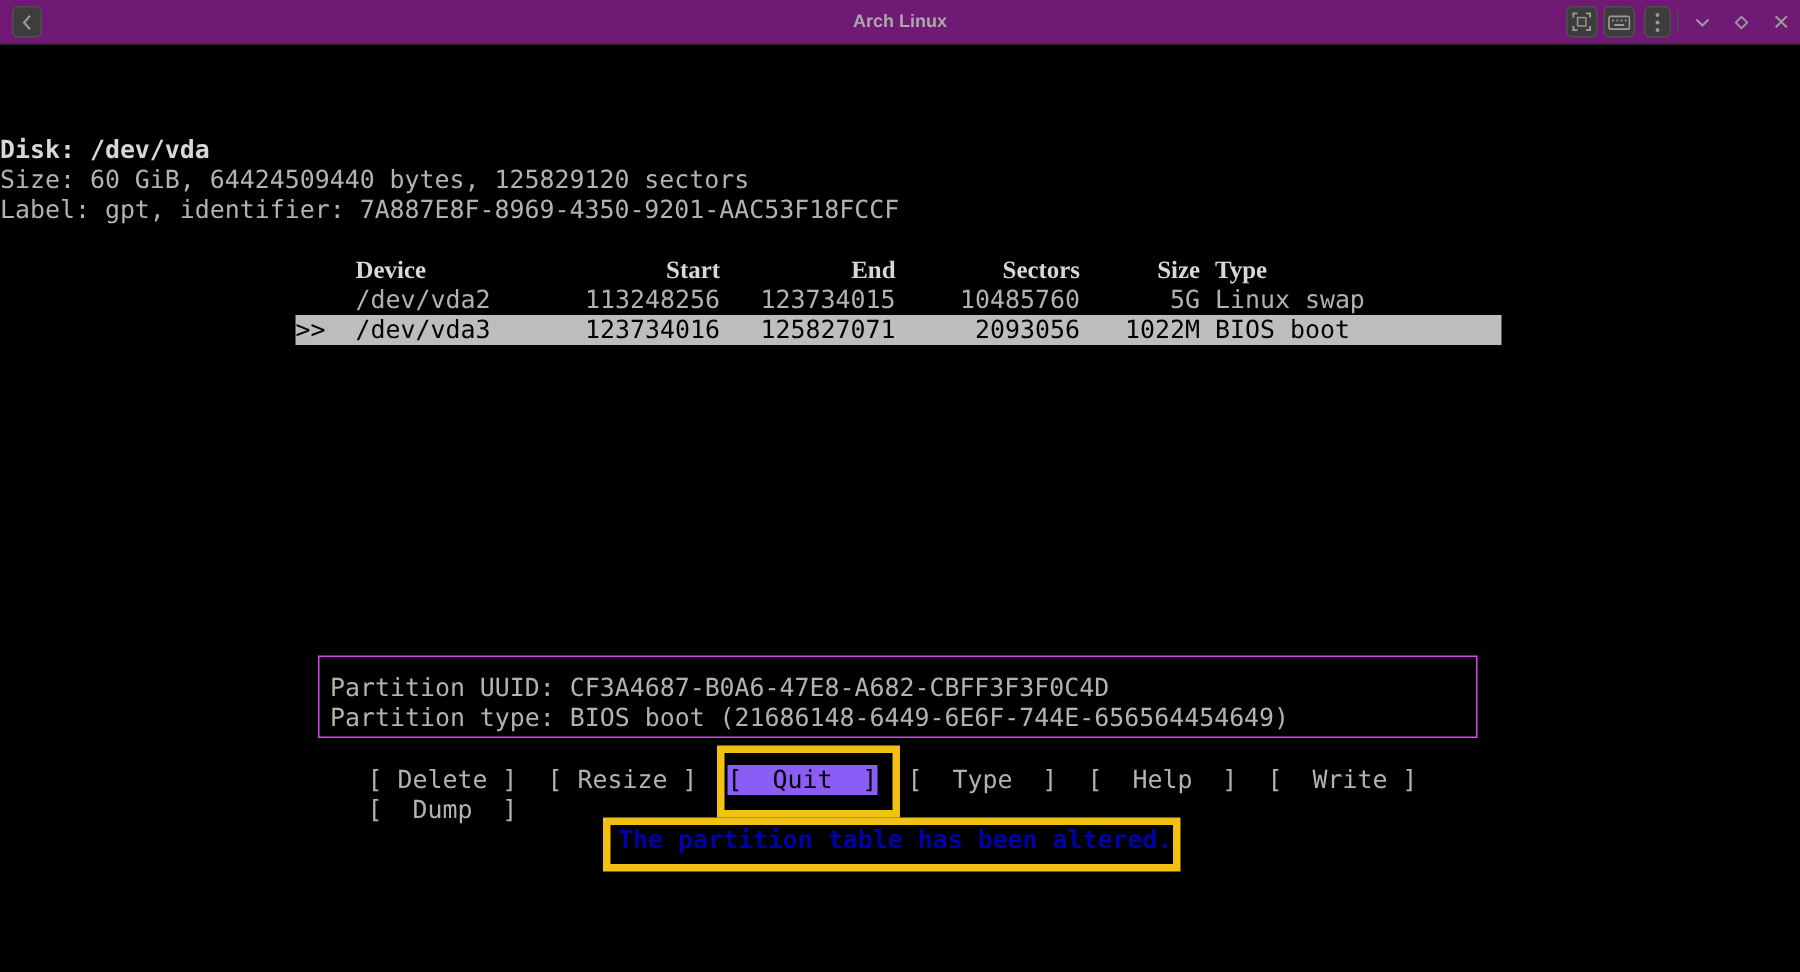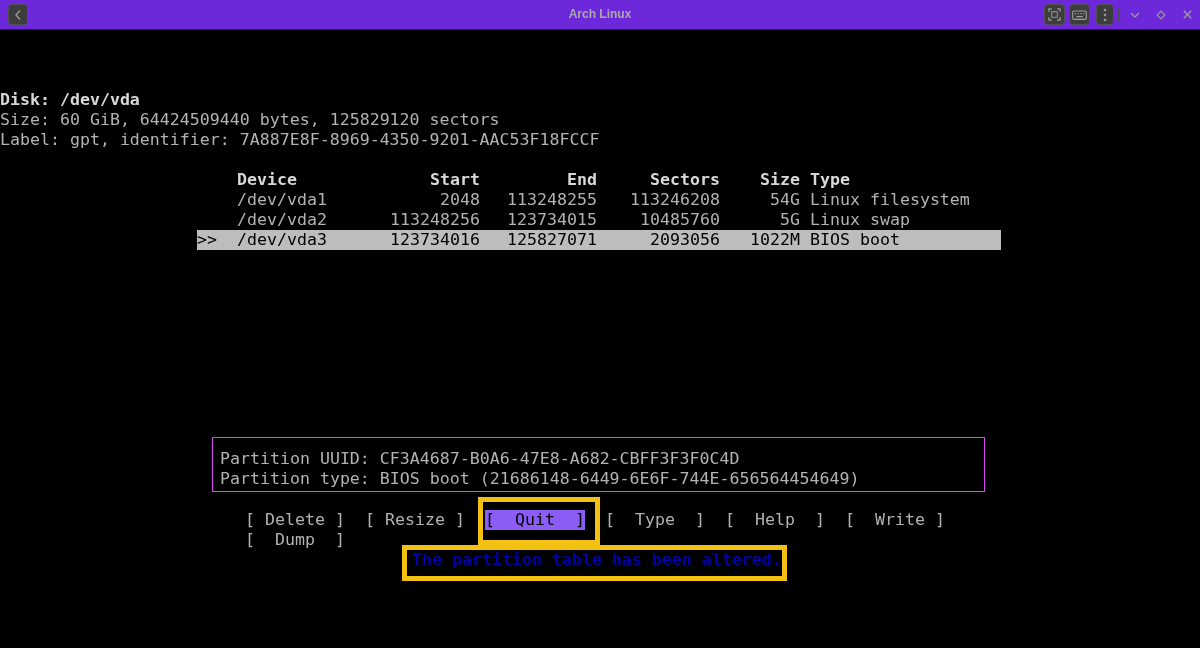--- a/index.html
+++ b/index.html
@@ -5,21 +5,21 @@
   * { margin:0; padding:0; box-sizing:border-box; }
   body { background:#000; }
   .screen {
     position:relative; width:1200px; height:648px;
     background:#000; overflow:hidden;
     font-family:"DejaVu Sans Mono", monospace;
   }
   
   .titlebar {
     position:absolute; top:0; left:0; width:1200px; height:30px;
-    background:#6d28d9; border-bottom:1px solid #242424;
+    background:#701a75; border-bottom:1px solid #242424;
   }
   .window-title {
     position:absolute; left:0; top:0; width:100%; height:29px;
     line-height:29px; text-align:center;
     font-family:"Liberation Sans", sans-serif;
     font-size:12px; font-weight:bold; color:#a9a9a9;
   }
   .tb-btn {
     position:absolute; top:4px; width:21px; height:21px;
     border:1px solid #515151; border-radius:4px;
@@ -47,21 +47,21 @@
     line-height:20px; font-size:16.6px; color:#b2b2b2;
     text-align:left; white-space:pre;
   }
   .bold-line { color:#d8d8d8; font-weight:bold; }
   .disk-title { top:90px; }
   .disk-size  { top:110px; }
   .disk-label { top:130px; }
 
   .ptable { position:absolute; left:197px; top:170px; width:804px; }
   .prow { display:flex; height:20px; line-height:20px; font-size:16.6px; color:#b2b2b2; white-space:pre; }
-  .prow.hdr { font-weight:bold; color:#d8d8d8; }
+  .prow.hdr { font-weight:bold; color:#d8d8d8;font-family:Liberation Serif, serif; }
   .prow.selected { background:#bdbdbd; color:#000; }
   .c-marker { width:40px; }
   .c-device { width:120px; }
   .c-start  { width:123px; text-align:right; }
   .c-end    { width:117px; text-align:right; }
   .c-sectors{ width:123px; text-align:right; }
   .c-size   { width:80px;  text-align:right; }
   .c-type   { flex:1; padding-left:10px; }
 
   .infobox {
@@ -167,29 +167,20 @@
 
     <div class="ptable">
       <div class="prow hdr">
         <span class="c-marker"></span>
         <span class="c-device">Device</span>
         <span class="c-start">Start</span>
         <span class="c-end">End</span>
         <span class="c-sectors">Sectors</span>
         <span class="c-size">Size</span>
         <span class="c-type">Type</span>
-      </div>
-      <div class="prow">
-        <span class="c-marker"></span>
-        <span class="c-device">/dev/vda1</span>
-        <span class="c-start">2048</span>
-        <span class="c-end">113248255</span>
-        <span class="c-sectors">113246208</span>
-        <span class="c-size">54G</span>
-        <span class="c-type">Linux filesystem</span>
       </div>
       <div class="prow">
         <span class="c-marker"></span>
         <span class="c-device">/dev/vda2</span>
         <span class="c-start">113248256</span>
         <span class="c-end">123734015</span>
         <span class="c-sectors">10485760</span>
         <span class="c-size">5G</span>
         <span class="c-type">Linux swap</span>
       </div>

